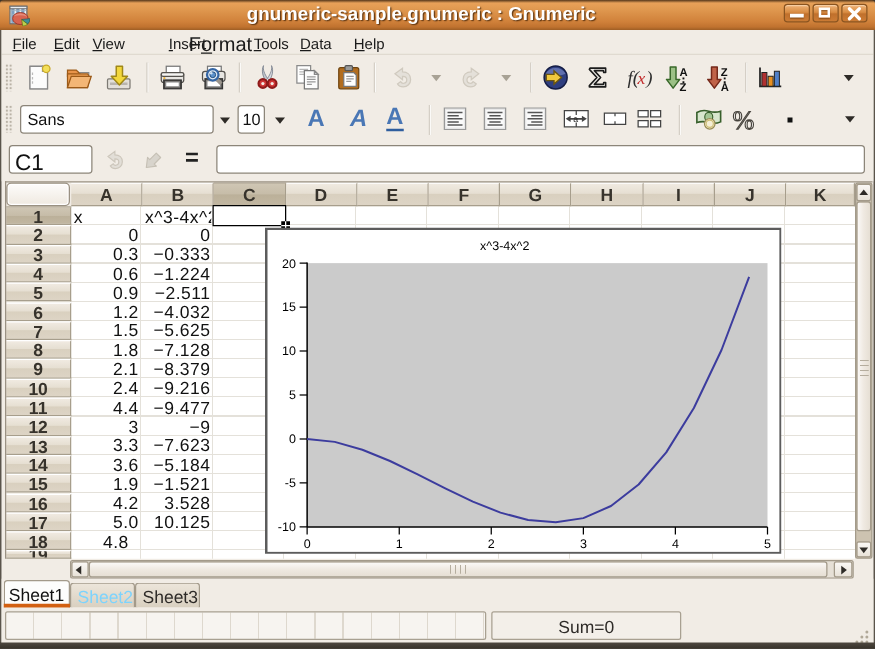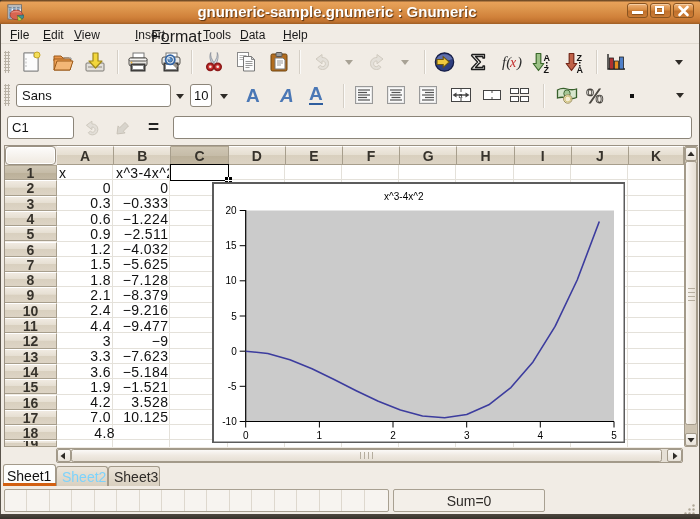--- a/index.html
+++ b/index.html
@@ -260,21 +260,21 @@
 </svg>
 <svg class="icon" style="left:585px;top:83px" width="24" height="24" viewBox="0 0 24 24">
 <text x="1" y="20" font-size="21" font-family="Liberation Serif,serif" fill="#fdfcf9" stroke="#46423c" stroke-width="0.9">%</text>
 </svg>
 <div class="abs" style="left:630px;top:94px;width:4px;height:4px;background:#111;"></div>
 <svg class="abs" style="left:675px;top:92px" width="10" height="7" viewBox="0 0 10 7">
       <path d="M1 1 h8 l-4 5 z" fill="#2e2b27"></path>
     </svg>
 
 <div class="abs" style="left:7px;top:116px;width:67px;height:23px;background:#fff;border:1px solid #8c8579;border-radius:3px;box-sizing:border-box;"></div>
-<div class="abs" style="left:12px;top:120px;font-size:13px;color:#111;">C1</div>
+<div class="abs" style="left:12px;top:120px;font-size:18px;color:#111;">C1</div>
 <svg class="abs" style="left:80px;top:117px" width="22" height="22" viewBox="0 0 24 24">
       <path d="M7 9 L13 4.5 L13 7.5 C17 7.5 19.5 10 19.5 13.5 C19.5 17 17 19.5 13.5 19.5 C11 19.5 9.5 18 9 17.2 L11.5 15.3 C12 16.2 13 16.8 14 16.6 C15.5 16.4 16.5 15.2 16.4 13.6 C16.3 12 15 11 13.4 11 L13 11 L13 13.8 Z" fill="#e2ded7" stroke="#ccc6bb"></path>
     </svg>
 <svg class="abs" style="left:112px;top:117px" width="22" height="22" viewBox="0 0 24 24">
       <path d="M5.5 18.5 L6.6 9.7 L8.5 11.6 L14.2 6.0 L18.0 9.8 L12.4 15.5 L14.3 17.4 Z" fill="#d8d4cc" stroke="#c6c0b5" stroke-linejoin="round"></path>
     </svg>
 <div class="abs" style="left:148px;top:116px;font-size:19px;font-weight:bold;color:#222;">=</div>
 <div class="abs" style="left:173px;top:116px;width:519px;height:23px;background:#fff;border:1px solid #8c8579;border-radius:3px;box-sizing:border-box;"></div>
 
 <div class="abs" style="left:56px;top:165px;width:628px;height:282px;background:
@@ -338,23 +338,23 @@
 <div class="num" style="left:60px;top:332.9px;width:51px;">3</div>
 <div class="num" style="left:117.4px;top:332.9px;width:51px;">−9</div>
 <div class="num" style="left:60px;top:348.2px;width:51px;">3.3</div>
 <div class="num" style="left:117.4px;top:348.2px;width:51px;">−7.623</div>
 <div class="num" style="left:60px;top:363.5px;width:51px;">3.6</div>
 <div class="num" style="left:117.4px;top:363.5px;width:51px;">−5.184</div>
 <div class="num" style="left:60px;top:378.8px;width:51px;">1.9</div>
 <div class="num" style="left:117.4px;top:378.8px;width:51px;">−1.521</div>
 <div class="num" style="left:60px;top:394.1px;width:51px;">4.2</div>
 <div class="num" style="left:117.4px;top:394.1px;width:51px;">3.528</div>
-<div class="num" style="left:60px;top:409.4px;width:51px;">7.0</div>
+<div class="num" style="left:60px;top:409.4px;width:51px;">5.0</div>
 <div class="num" style="left:117.4px;top:409.4px;width:51px;">10.125</div>
-<div class="num" style="left:64px;top:424.7px;width:51px;text-align:right;">4.8</div>
+<div class="num" style="left:52px;top:424.7px;width:51px;text-align:right;">4.8</div>
 <div class="num" style="left:117.4px;top:424.7px;width:51px;margin-top:46px;">18.432</div>
 <div class="abs" style="left:170px;top:164px;width:59px;height:17px;border:1.5px solid #000;background:#fff;box-sizing:border-box;"></div>
 <div class="abs" style="left:225px;top:177px;width:7px;height:7px;background:#000;"></div>
 <div class="abs" style="left:228px;top:177px;width:1px;height:7px;background:#fff;"></div>
 <div class="abs" style="left:225px;top:180px;width:7px;height:1px;background:#fff;"></div>
 
 <svg class="abs" style="left:211.5px;top:181.5px" width="413.5" height="261.5" viewBox="0 0 413.5 261.5" font-family="Liberation Sans,sans-serif">
 <rect x="1" y="1" width="411.5" height="259.5" fill="#fff" stroke="#5c5c5c" stroke-width="2"></rect>
 <text x="191.8" y="18" text-anchor="middle" font-size="10">x^3-4x^2</text>
 <rect x="33.7" y="28.5" width="368.3" height="211.0" fill="#cbcbcb"></rect>

